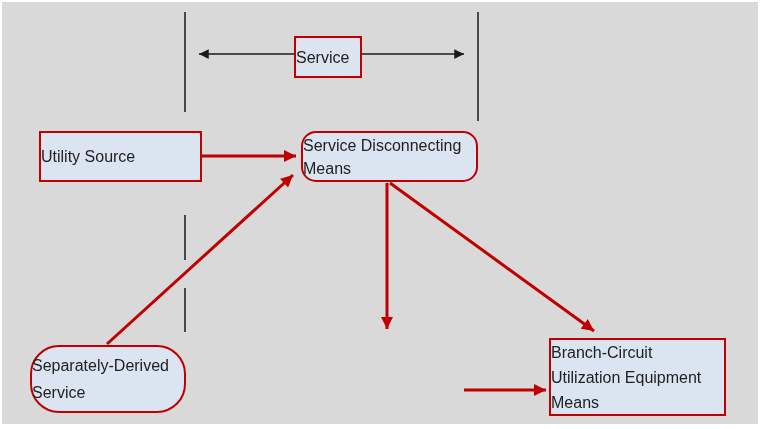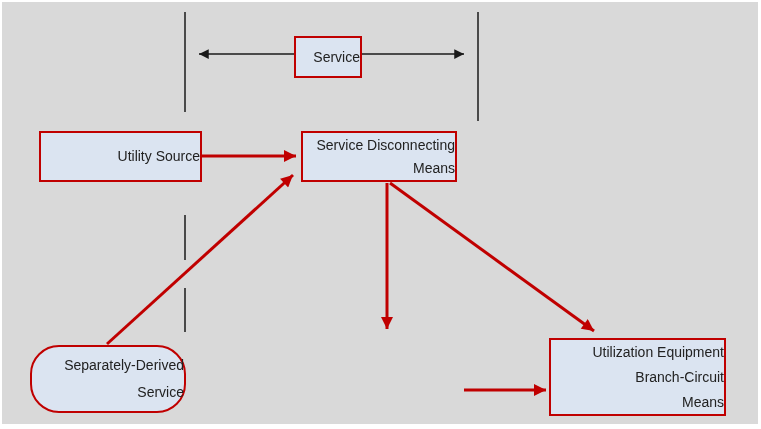--- a/index.html
+++ b/index.html
@@ -9,22 +9,22 @@
     font-family:"Liberation Sans", sans-serif;
   }
   #canvas-bg {
     position:absolute; left:2px; top:2px; width:756px; height:422px;
     background:#d9d9d9;
   }
   #wires { position:absolute; left:0; top:0; z-index:1; }
   .box {
     position:absolute; z-index:2; box-sizing:border-box;
     background:#dbe4f1; border:2px solid #c00000;
-    display:flex; flex-direction:column; align-items:flex-end; justify-content:center;
-    color:#222222; font-size:14px; text-align:center;
+    display:flex; flex-direction:column; align-items:flex-start; justify-content:center;
+    color:#222222; font-size:16px; text-align:center;
   }
   .box span { display:block; white-space:nowrap; }
   .lh23 span { line-height:23px; }
   .lh27 span { line-height:27px; }
   .lh25 span { line-height:25px; }
 </style>
 </head>
 <body>
 
 <div id="stage">
@@ -55,29 +55,29 @@
   </svg>
 
   <div class="box lh23" style="left:294px; top:36px; width:68px; height:42px;">
     <span>Service</span>
   </div>
 
   <div class="box lh23" style="left:39px; top:131px; width:163px; height:51px;">
     <span>Utility Source</span>
   </div>
 
-  <div class="box lh23" style="left:301px; top:131px; width:156px; height:51px;">
+  <div class="box lh23" style="left:301px; top:131px; width:177px; height:51px;border-radius:15px;">
     <span>Service Disconnecting</span>
     <span>Means</span>
   </div>
 
   <div class="box lh27" style="left:30px; top:345px; width:156px; height:68px;border-radius:29px;">
     <span>Separately-Derived</span>
     <span>Service</span>
   </div>
 
 
   <div class="box lh25" style="left:549px; top:338px; width:177px; height:78px;">
+    <span>Branch-Circuit</span>
     <span>Utilization Equipment</span>
-    <span>Branch-Circuit</span>
     <span>Means</span>
   </div>
 </div>
 
 </body></html>

